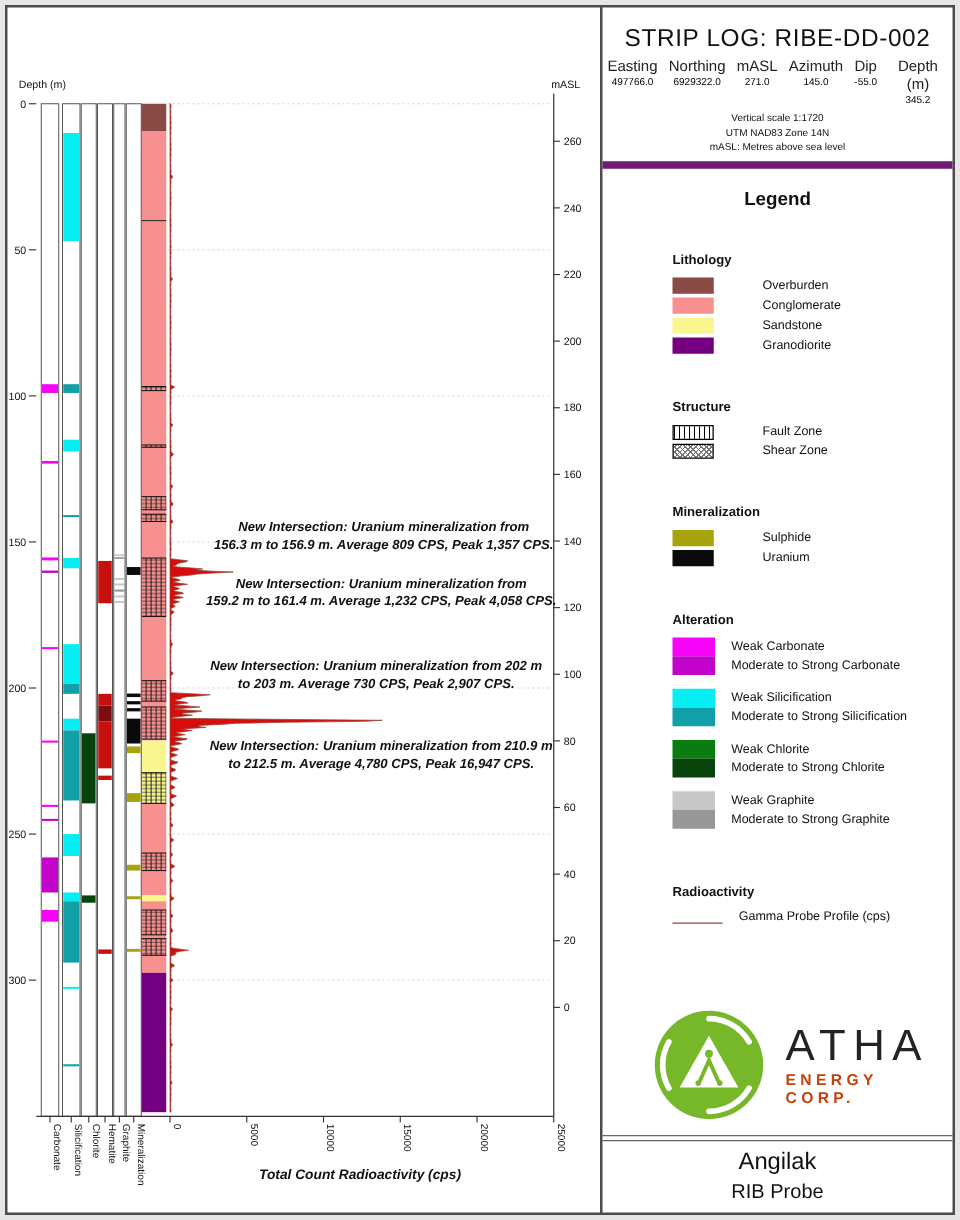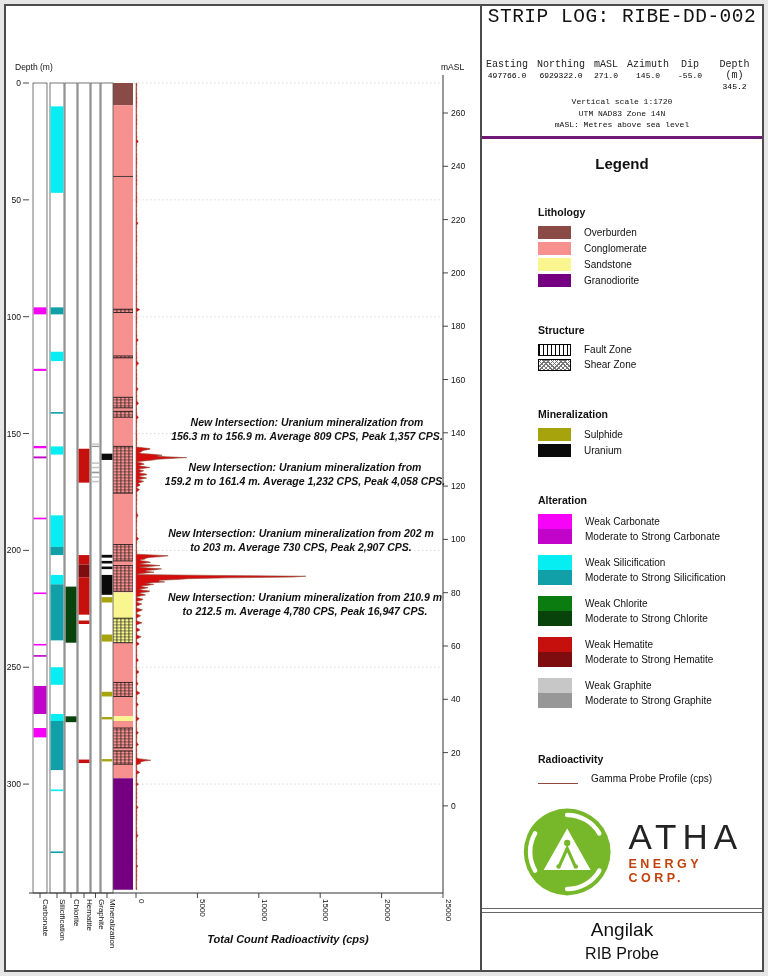--- a/index.html
+++ b/index.html
@@ -7,32 +7,32 @@
     width:768px;height:976px;position:relative;background:#e6e6e6;
     font-family:"Liberation Sans",sans-serif;overflow:hidden;
   }
   #sheet{position:absolute;left:4px;top:4px;right:4px;bottom:4px;background:#fff;border:2px solid #4c4c4c;}
   #plot-svg{position:absolute;left:0;top:0;width:768px;height:976px;z-index:2;}
   .ann{position:absolute;z-index:3;width:310px;text-align:center;
        font-size:10.5px;font-weight:bold;font-style:italic;color:#111;line-height:1.38;}
   
   #side{position:absolute;left:480px;top:4px;bottom:4px;right:4px;background:#fff;
         border:2px solid #4c4c4c;z-index:4;display:flex;flex-direction:column;box-sizing:border-box;}
-  .side-header{border-bottom:3px solid #701a75;padding:0 4px 5px 4px;text-align:center;font-family:Liberation Mono, monospace;}
+  .side-header{border-bottom:6px solid #701a75;padding:14px 4px 5px 4px;text-align:center;}
   .side-header h1{margin:0 0 3px 0;font-size:19.5px;font-weight:500;letter-spacing:.5px;color:#111;}
   .coords{display:flex;justify-content:center;gap:9px;margin-top:2px;}
   .coord{text-align:center;}
-  .coord .cl{font-size:10px;color:#222;margin-top:28px;}
+  .coord .cl{font-size:12px;color:#222;}
   .coord .cv{font-size:8px;color:#000;margin-top:1px;}
   .notes{margin-top:5px;font-size:8px;color:#111;line-height:1.45;}
   .legendwrap{flex:1;display:flex;flex-direction:column;padding:0 0 0 56px;border-bottom:1px solid #666;overflow:hidden;}
   .legendwrap h2{margin:16px 56px 0 0;text-align:center;font-size:15px;color:#111;}
   .lsec{margin-top:34px;}
   .lsec .lh{font-size:10.5px;font-weight:bold;color:#111;margin-bottom:8px;}
-  .lrow{display:flex;align-items:center;margin:3px 0;}
+  .lrow{display:flex;align-items:center;margin:3px 0;gap:26px;}
   .lrow .sw{width:33px;height:13px;margin-right:13px;flex:none;}
   .lrow .sw.pat{height:12px;border:1px solid #000;box-sizing:border-box;background:#fff;}
   .pat-vertical-lines{background:repeating-linear-gradient(90deg,#000 0 1px,transparent 1px 4px) !important;}
   .pat-diagonal-hatch{background:
      repeating-linear-gradient(45deg,#777 0 1px,transparent 1px 3px),
      repeating-linear-gradient(-45deg,#777 0 1px,transparent 1px 3px) !important;}
   .lrow .ll{font-size:10px;color:#111;}
   .agrp{display:flex;margin:0 0 11px 0;}
   .agrp .asw{width:34px;flex:none;}
   .agrp .asw div{height:15px;}
@@ -394,30 +394,20 @@
               <div style="background: rgb(11, 125, 16);"></div>
               <div style="background: rgb(7, 67, 10);"></div>
             </div>
             <div class="alab">
               <div>Weak Chlorite</div>
               <div>Moderate to Strong Chlorite</div>
             </div>
           </div>
           <div class="agrp">
             <div class="asw">
-              <div style="background: rgb(198, 16, 14);"></div>
-              <div style="background: rgb(126, 13, 16);"></div>
-            </div>
-            <div class="alab">
-              <div>Weak Hematite</div>
-              <div>Moderate to Strong Hematite</div>
-            </div>
-          </div>
-          <div class="agrp">
-            <div class="asw">
               <div style="background: rgb(199, 199, 199);"></div>
               <div style="background: rgb(151, 151, 151);"></div>
             </div>
             <div class="alab">
               <div>Weak Graphite</div>
               <div>Moderate to Strong Graphite</div>
             </div>
           </div>
         </div>
     </div>

